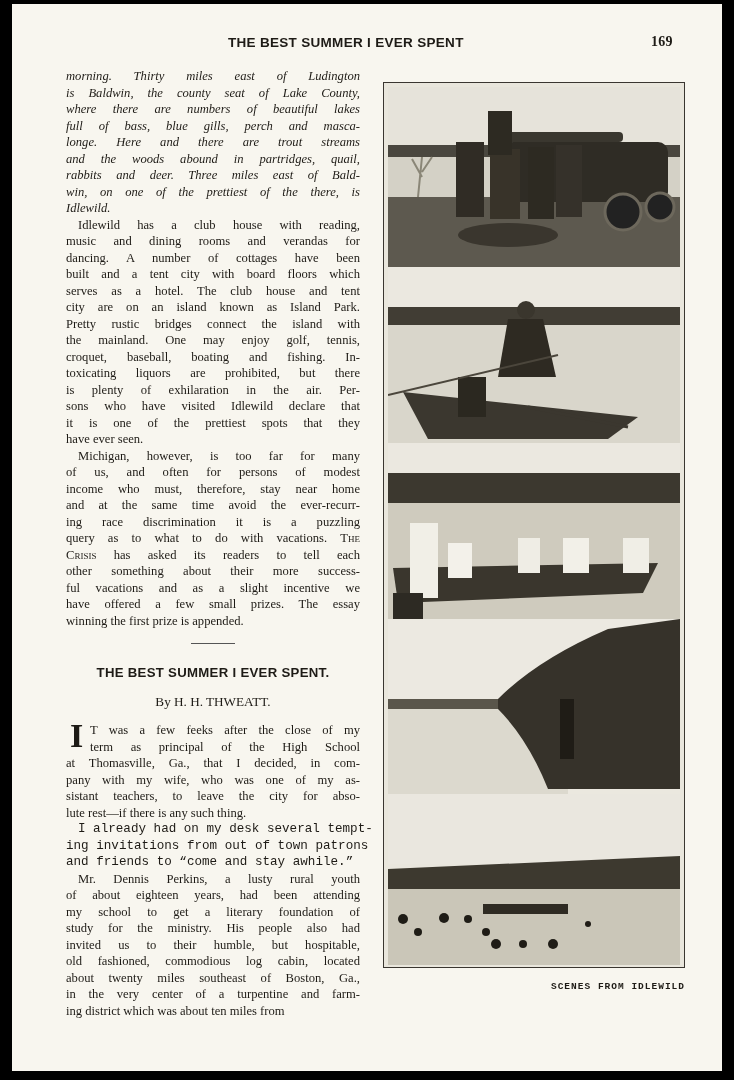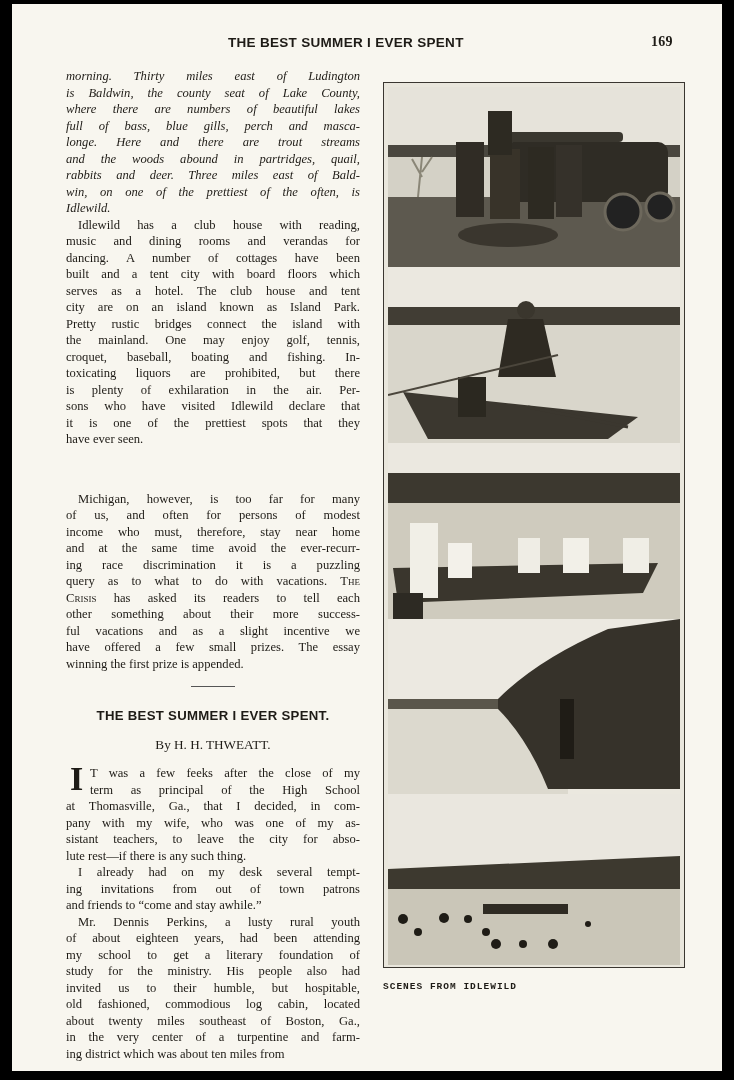--- a/index.html
+++ b/index.html
@@ -49,21 +49,21 @@
   }
   .photo-frame {
     position: absolute; left: 371px; top: 78px; width: 302px; height: 886px;
     border: 1px solid #3a3630; box-sizing: border-box; background: #e9e6dc;
   }
   .photo {
     position: absolute; left: 4px; width: 292px; overflow: hidden;
   }
   .photo svg { display: block; width: 100%; height: 100%; }
   .caption {
-    position: absolute; left: 371px; top: 977px; width: 302px; text-align: left;
+    position: absolute; left: 371px; top: 977px; width: 302px; text-align: right;
     font-size: 9.5px; font-weight: bold; letter-spacing: 1px;
     font-family: "Liberation Mono", "DejaVu Sans Mono", monospace;
   }
 </style>
 </head>
 <body>
 
 <div class="page">
 
   <div class="running-head">
@@ -73,40 +73,40 @@
 
   <div class="col">
     <p style="text-indent: 0px; font-style: italic;">
         <span class="line">morning.  Thirty miles east of Ludington</span>
         <span class="line">is Baldwin, the county seat of Lake County,</span>
         <span class="line">where there are numbers of beautiful lakes</span>
         <span class="line">full of bass, blue gills, perch and masca-</span>
         <span class="line">longe.  Here and there are trout streams</span>
         <span class="line">and the woods abound in partridges, quail,</span>
         <span class="line">rabbits and deer.  Three miles east of Bald-</span>
-        <span class="line">win, on one of the prettiest of the often, is</span>
+        <span class="line">win, on one of the prettiest of the there, is</span>
         <span class="line last">Idlewild.</span>
       </p>
     <p class="ind" style="text-indent: 0px;">
         <span class="line" style="padding-left: 12px;">Idlewild has a club house with reading,</span>
         <span class="line">music and dining rooms and verandas for</span>
         <span class="line">dancing.  A number of cottages have been</span>
         <span class="line">built and a tent city with board floors which</span>
         <span class="line">serves as a hotel.  The club house and tent</span>
         <span class="line">city are on an island known as Island Park.</span>
         <span class="line">Pretty rustic bridges connect the island with</span>
         <span class="line">the mainland.  One may enjoy golf, tennis,</span>
         <span class="line">croquet, baseball, boating and fishing.  In-</span>
         <span class="line">toxicating liquors are prohibited, but there</span>
         <span class="line">is plenty of exhilaration in the air.  Per-</span>
         <span class="line">sons who have visited Idlewild declare that</span>
         <span class="line">it is one of the prettiest spots that they</span>
         <span class="line last">have ever seen.</span>
       </p>
-    <p class="ind" style="text-indent: 0px; margin-top: 43px;">
+    <p class="ind" style="text-indent: 0px;">
         <span class="line" style="padding-left: 12px;">Michigan, however, is too far for many</span>
         <span class="line">of us, and often for persons of modest</span>
         <span class="line">income who must, therefore, stay near home</span>
         <span class="line">and at the same time avoid the ever-recurr-</span>
         <span class="line">ing race discrimination it is a puzzling</span>
         <span class="line">query as to what to do with vacations.  <span class="sc">The</span></span>
         <span class="line"><span class="sc">Crisis</span> has asked its readers to tell each</span>
         <span class="line">other something about their more success-</span>
         <span class="line">ful vacations and as a slight incentive we</span>
         <span class="line">have offered a few small prizes.  The essay</span>
@@ -122,21 +122,21 @@
       <span class="dropcap">I</span>
       <p style="text-indent: 0px;">
           <span class="line" style="padding-left: 24px;">T was a few feeks after the close of my</span>
           <span class="line" style="padding-left: 24px;">term as principal of the High School</span>
           <span class="line">at Thomasville, Ga., that I decided, in com-</span>
           <span class="line">pany with my wife, who was one of my as-</span>
           <span class="line">sistant teachers, to leave the city for abso-</span>
           <span class="line last">lute rest—if there is any such thing.</span>
         </p>
     </div>
-    <p class="ind" style="text-indent: 0px;">
+    <p class="ind" style="text-indent: 0px; font-family: Liberation Mono, monospace;">
         <span class="line" style="padding-left: 12px;">I already had on my desk several tempt-</span>
         <span class="line">ing invitations from out of town patrons</span>
         <span class="line last">and friends to “come and stay awhile.”</span>
       </p>
     <p class="ind" style="text-indent: 0px;">
         <span class="line" style="padding-left: 12px;">Mr. Dennis Perkins, a lusty rural youth</span>
         <span class="line">of about eighteen years, had been attending</span>
         <span class="line">my school to get a literary foundation of</span>
         <span class="line">study for the ministry.  His people also had</span>
         <span class="line">invited us to their humble, but hospitable,</span>

